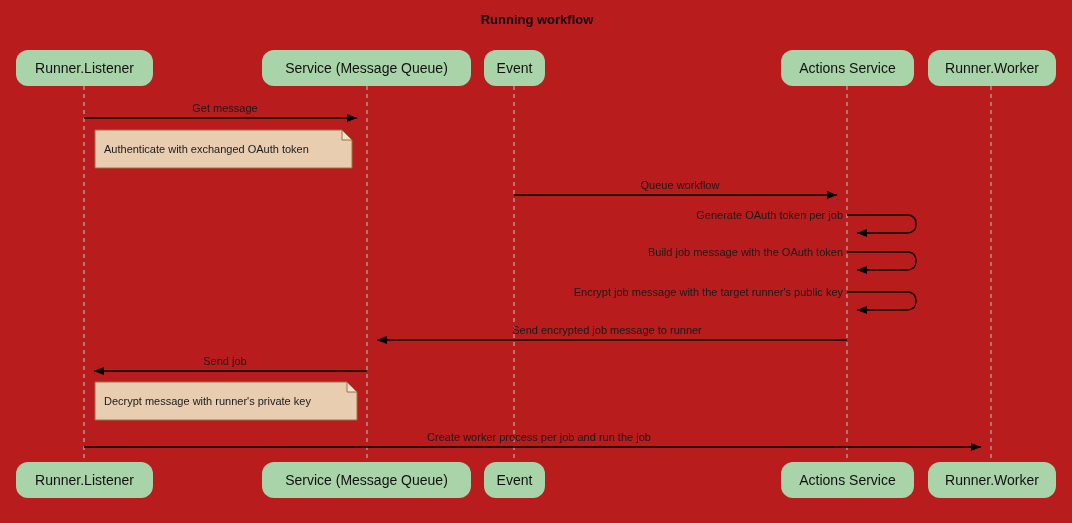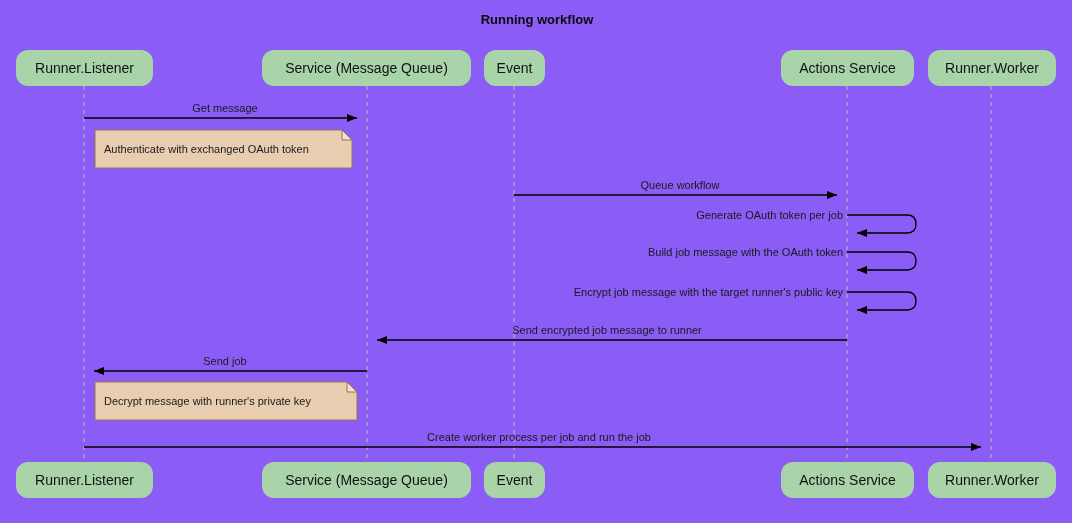--- a/index.html
+++ b/index.html
@@ -10,21 +10,21 @@
   body {
     font-family: "Liberation Sans", sans-serif;
     width: 1072px;
     height: 523px;
     overflow: hidden;
   }
   #diagram-root {
     position: relative;
     width: 1072px;
     height: 523px;
-    background: #8b5cf6;
+    background: #b91c1c;
   }
   #diagram-svg {
     position: absolute;
     left: 0;
     top: 0;
     width: 1072px;
     height: 523px;
     display: block;
   }
   .diagram-title {

